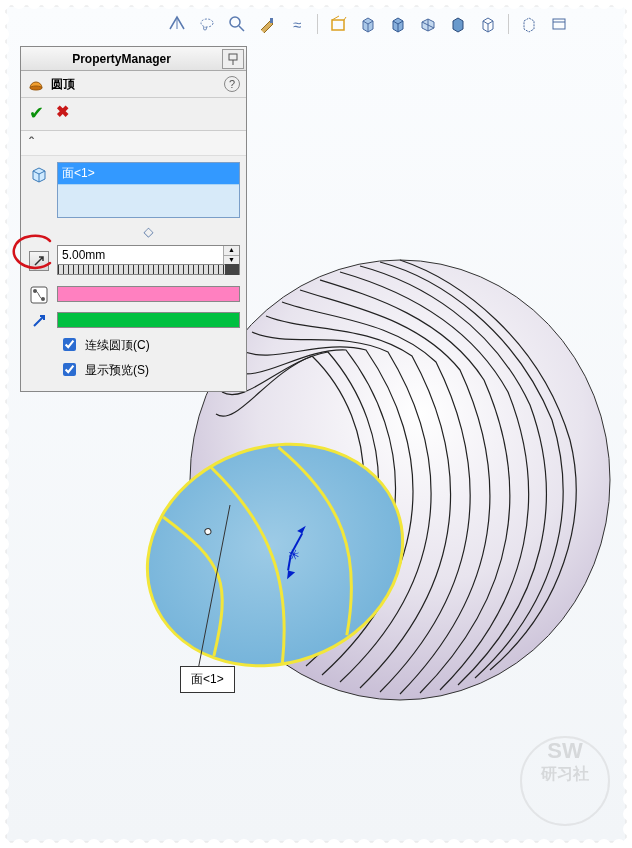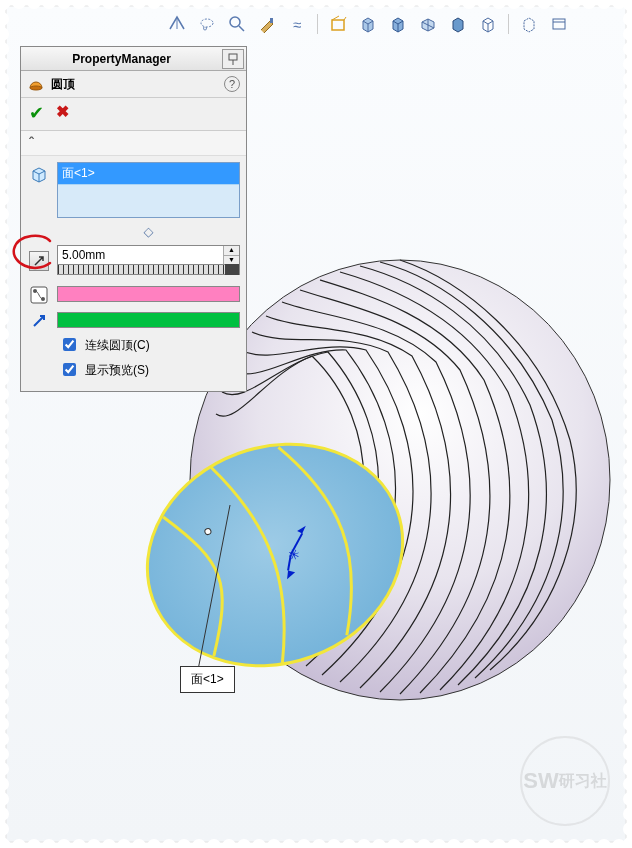--- a/index.html
+++ b/index.html
@@ -191,21 +191,21 @@
     border:1px solid #333;
     padding:4px 10px;
     font-size:12px;
   }
   .watermark {
     position:absolute;
     right:22px; bottom:22px;
     width:90px;height:90px;
     border-radius:50%;
     border:2px solid rgba(180,180,180,0.25);
-    display:flex;align-items:center;justify-content:center;
+    display:flex;flex-direction:column;align-items:center;justify-content:flex-start;
     color:rgba(150,150,150,0.3);
     font-weight:bold;
     z-index:2;
     pointer-events:none;
   }
 </style>
 </head>
 <body>
 
 <div class="canvas-bg"></div>

